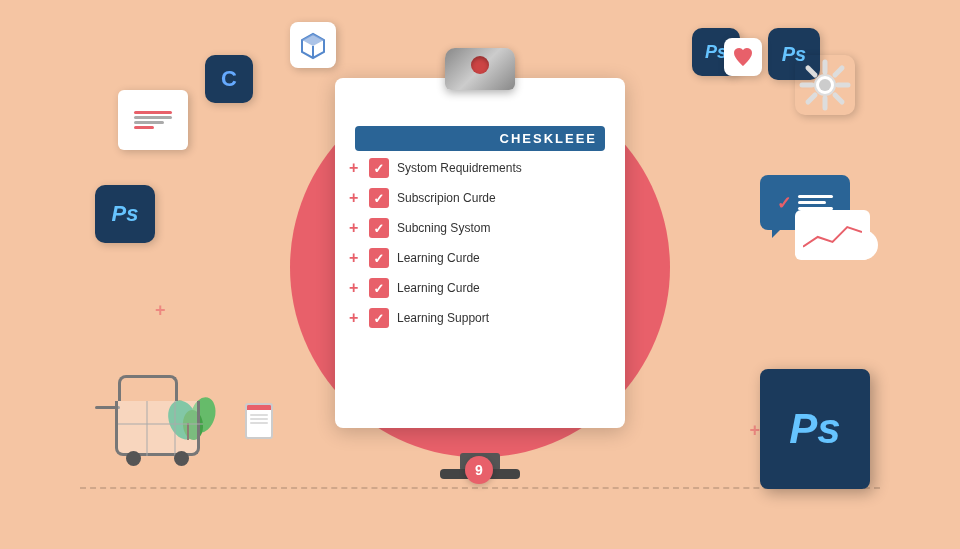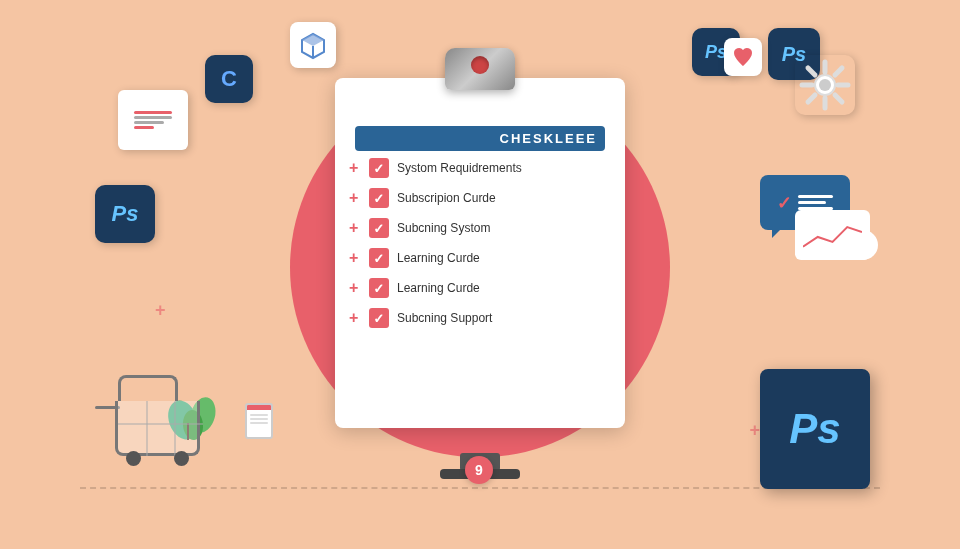--- a/index.html
+++ b/index.html
@@ -569,21 +569,21 @@
             <span class="check-mark">✓</span>
           </div>
           <span class="item-text">Learning Curde</span>
         </div>
 
         <div class="checklist-item">
           <span class="plus-sign">+</span>
           <div class="check-box">
             <span class="check-mark">✓</span>
           </div>
-          <span class="item-text">Subcning Support</span>
+          <span class="item-text">Learning Support</span>
         </div>
 
       </div>
     </div>
   </div>
 
   <div class="monitor-base"></div>
   <div class="monitor-stand"></div>
 
   <div class="number-badge">9</div>

